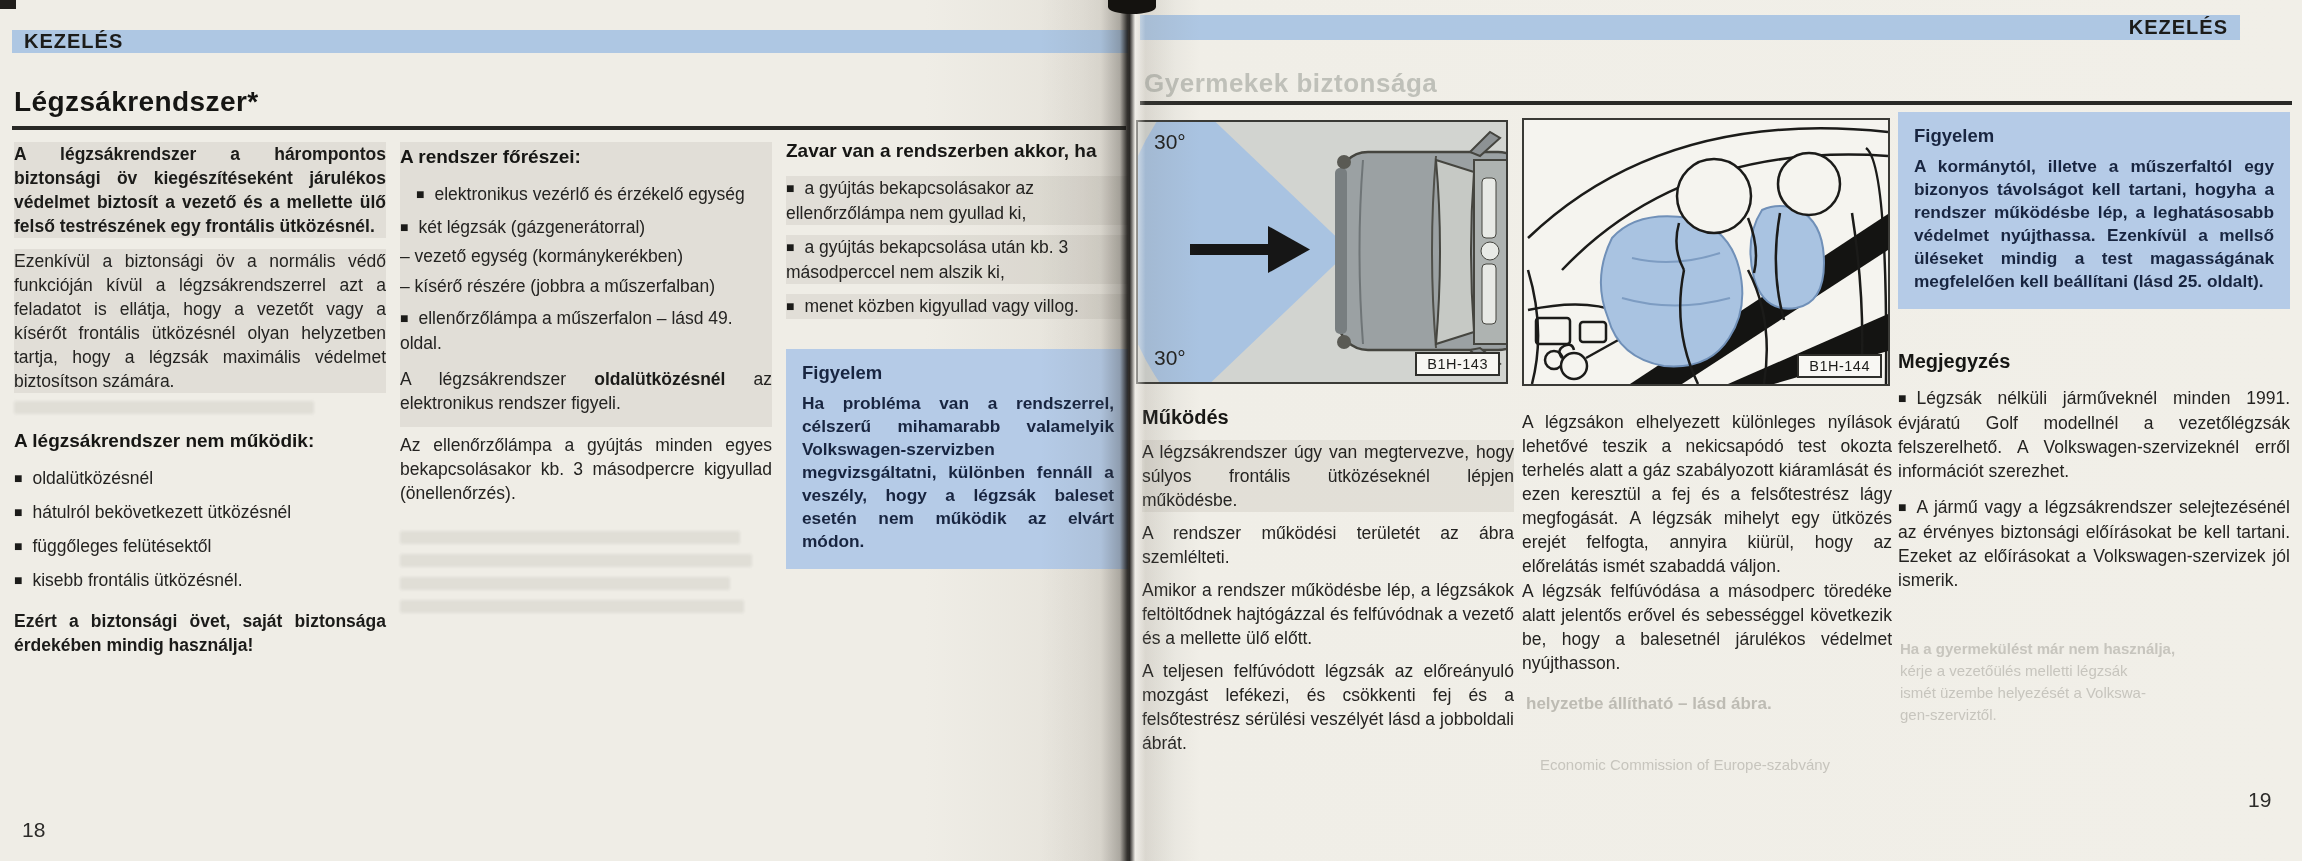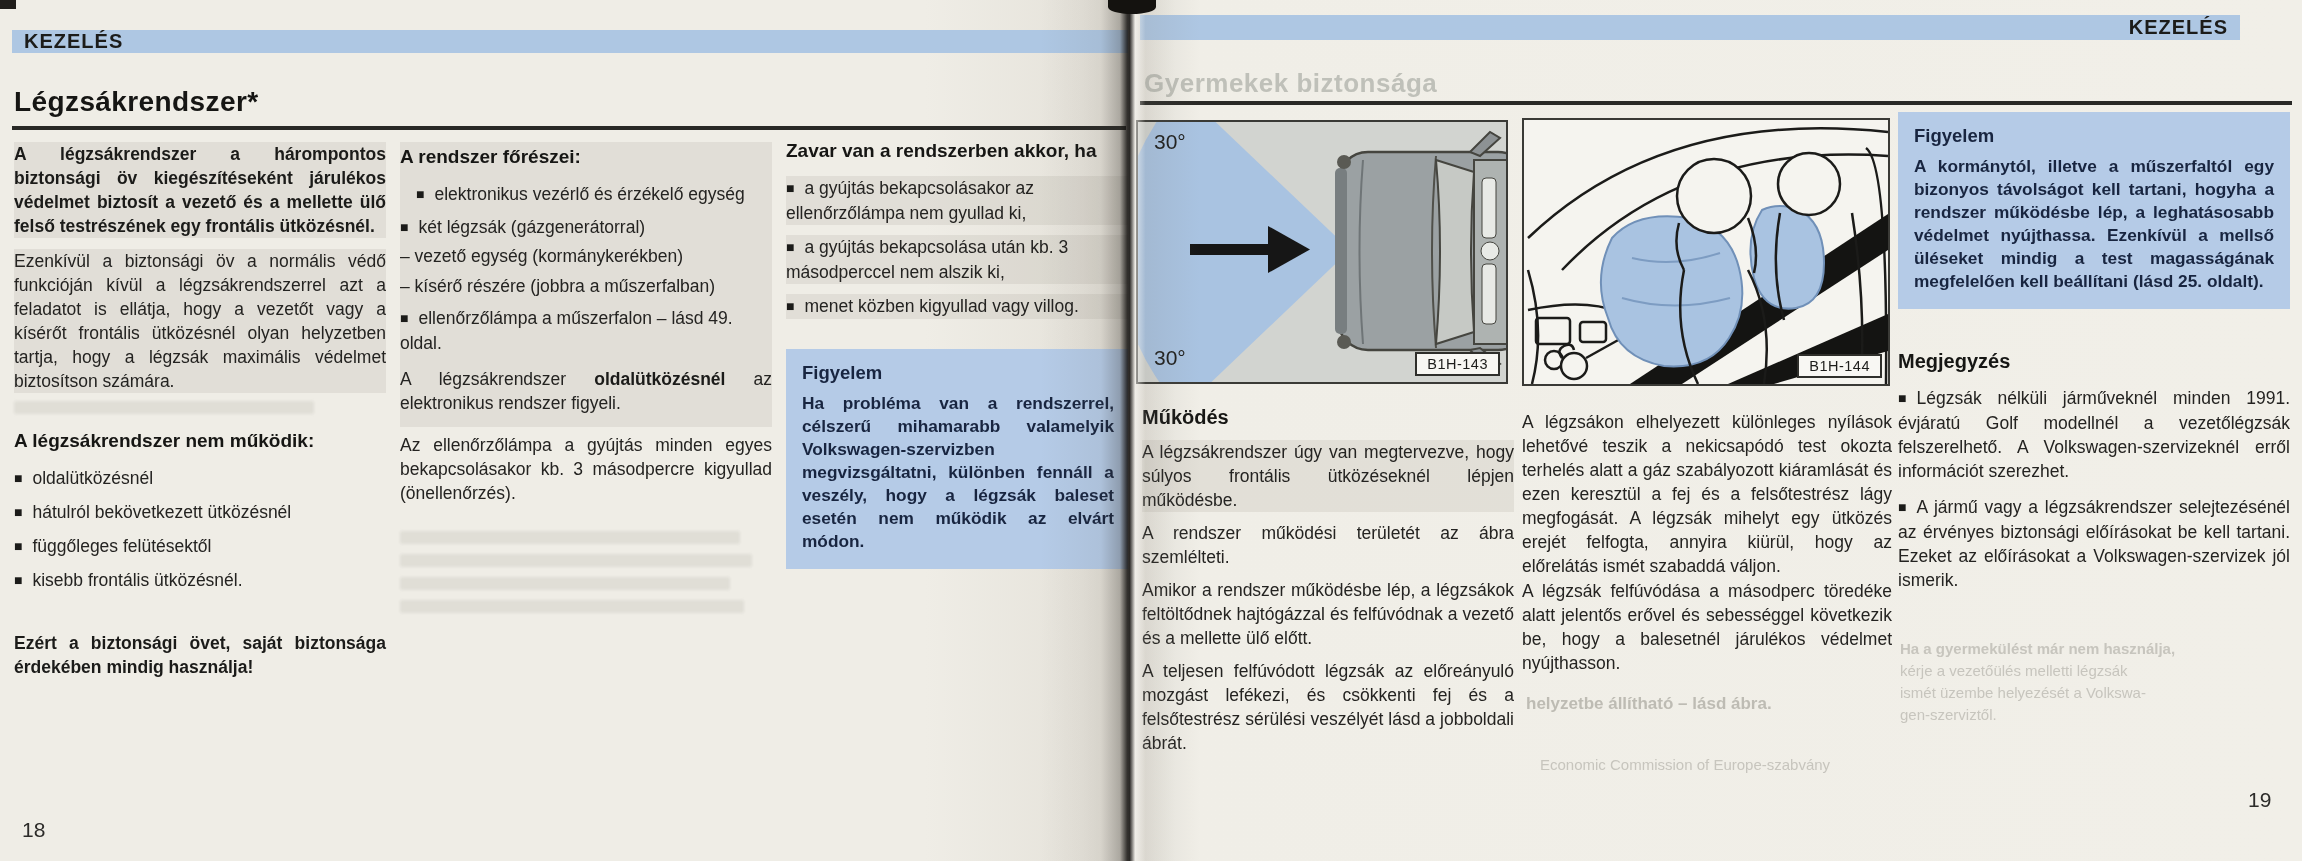--- a/index.html
+++ b/index.html
@@ -88,21 +88,21 @@
 
   <div class="col" style="left:14px;top:142px;width:372px;">
     <p class="p pb shade">A légzsákrendszer a hárompontos biztonsági öv kiegészítéseként járulékos védelmet biztosít a vezető és a mellette ülő felső testrészének egy frontális ütközésnél.</p>
     <p class="p shade" style="margin-bottom:8px;">Ezenkívül a biztonsági öv a normális védő funkcióján kívül a légzsákrendszerrel azt a feladatot is ellátja, hogy a vezetőt vagy a kísérőt frontális ütközésnél olyan helyzetben tartja, hogy a légzsák maximális védelmet biztosítson számára.</p>
     <div class="smudge" style="width:300px;margin:6px 0 14px;"></div>
     <h2 class="colhead">A légzsákrendszer nem működik:</h2>
     <div class="li"><span class="sq">■</span><span>oldalütközésnél</span></div>
     <div class="li"><span class="sq">■</span><span>hátulról bekövetkezett ütközésnél</span></div>
     <div class="li"><span class="sq">■</span><span>függőleges felütésektől</span></div>
     <div class="li"><span class="sq">■</span><span>kisebb frontális ütközésnél.</span></div>
-    <p class="p pb" style="margin-top:38px;">Ezért a biztonsági övet, saját biztonsága érdekében mindig használja!</p>
+    <p class="p pb" style="margin-top:16px;">Ezért a biztonsági övet, saját biztonsága érdekében mindig használja!</p>
   </div>
 
   <div class="col" style="left:400px;top:142px;width:372px;">
     <div class="shade" style="padding:2px 0;">
       <h2 class="colhead">A rendszer főrészei:</h2>
       <div class="li" style="margin-bottom:8px;padding-left:16px;"><span class="sq">■</span><span>elektronikus vezérlő és érzékelő egység</span></div>
       <div class="li" style="margin-bottom:4px;"><span class="sq">■</span><span>két légzsák (gázgenerátorral)</span></div>
       <div class="li dash">– vezető egység (kormánykerékben)</div>
       <div class="li dash" style="margin-bottom:8px;">– kísérő részére (jobbra a műszerfalban)</div>
       <div class="li" style="margin-bottom:12px;"><span class="sq">■</span><span>ellenőrzőlámpa a műszerfalon – lásd 49. oldal.</span></div>

